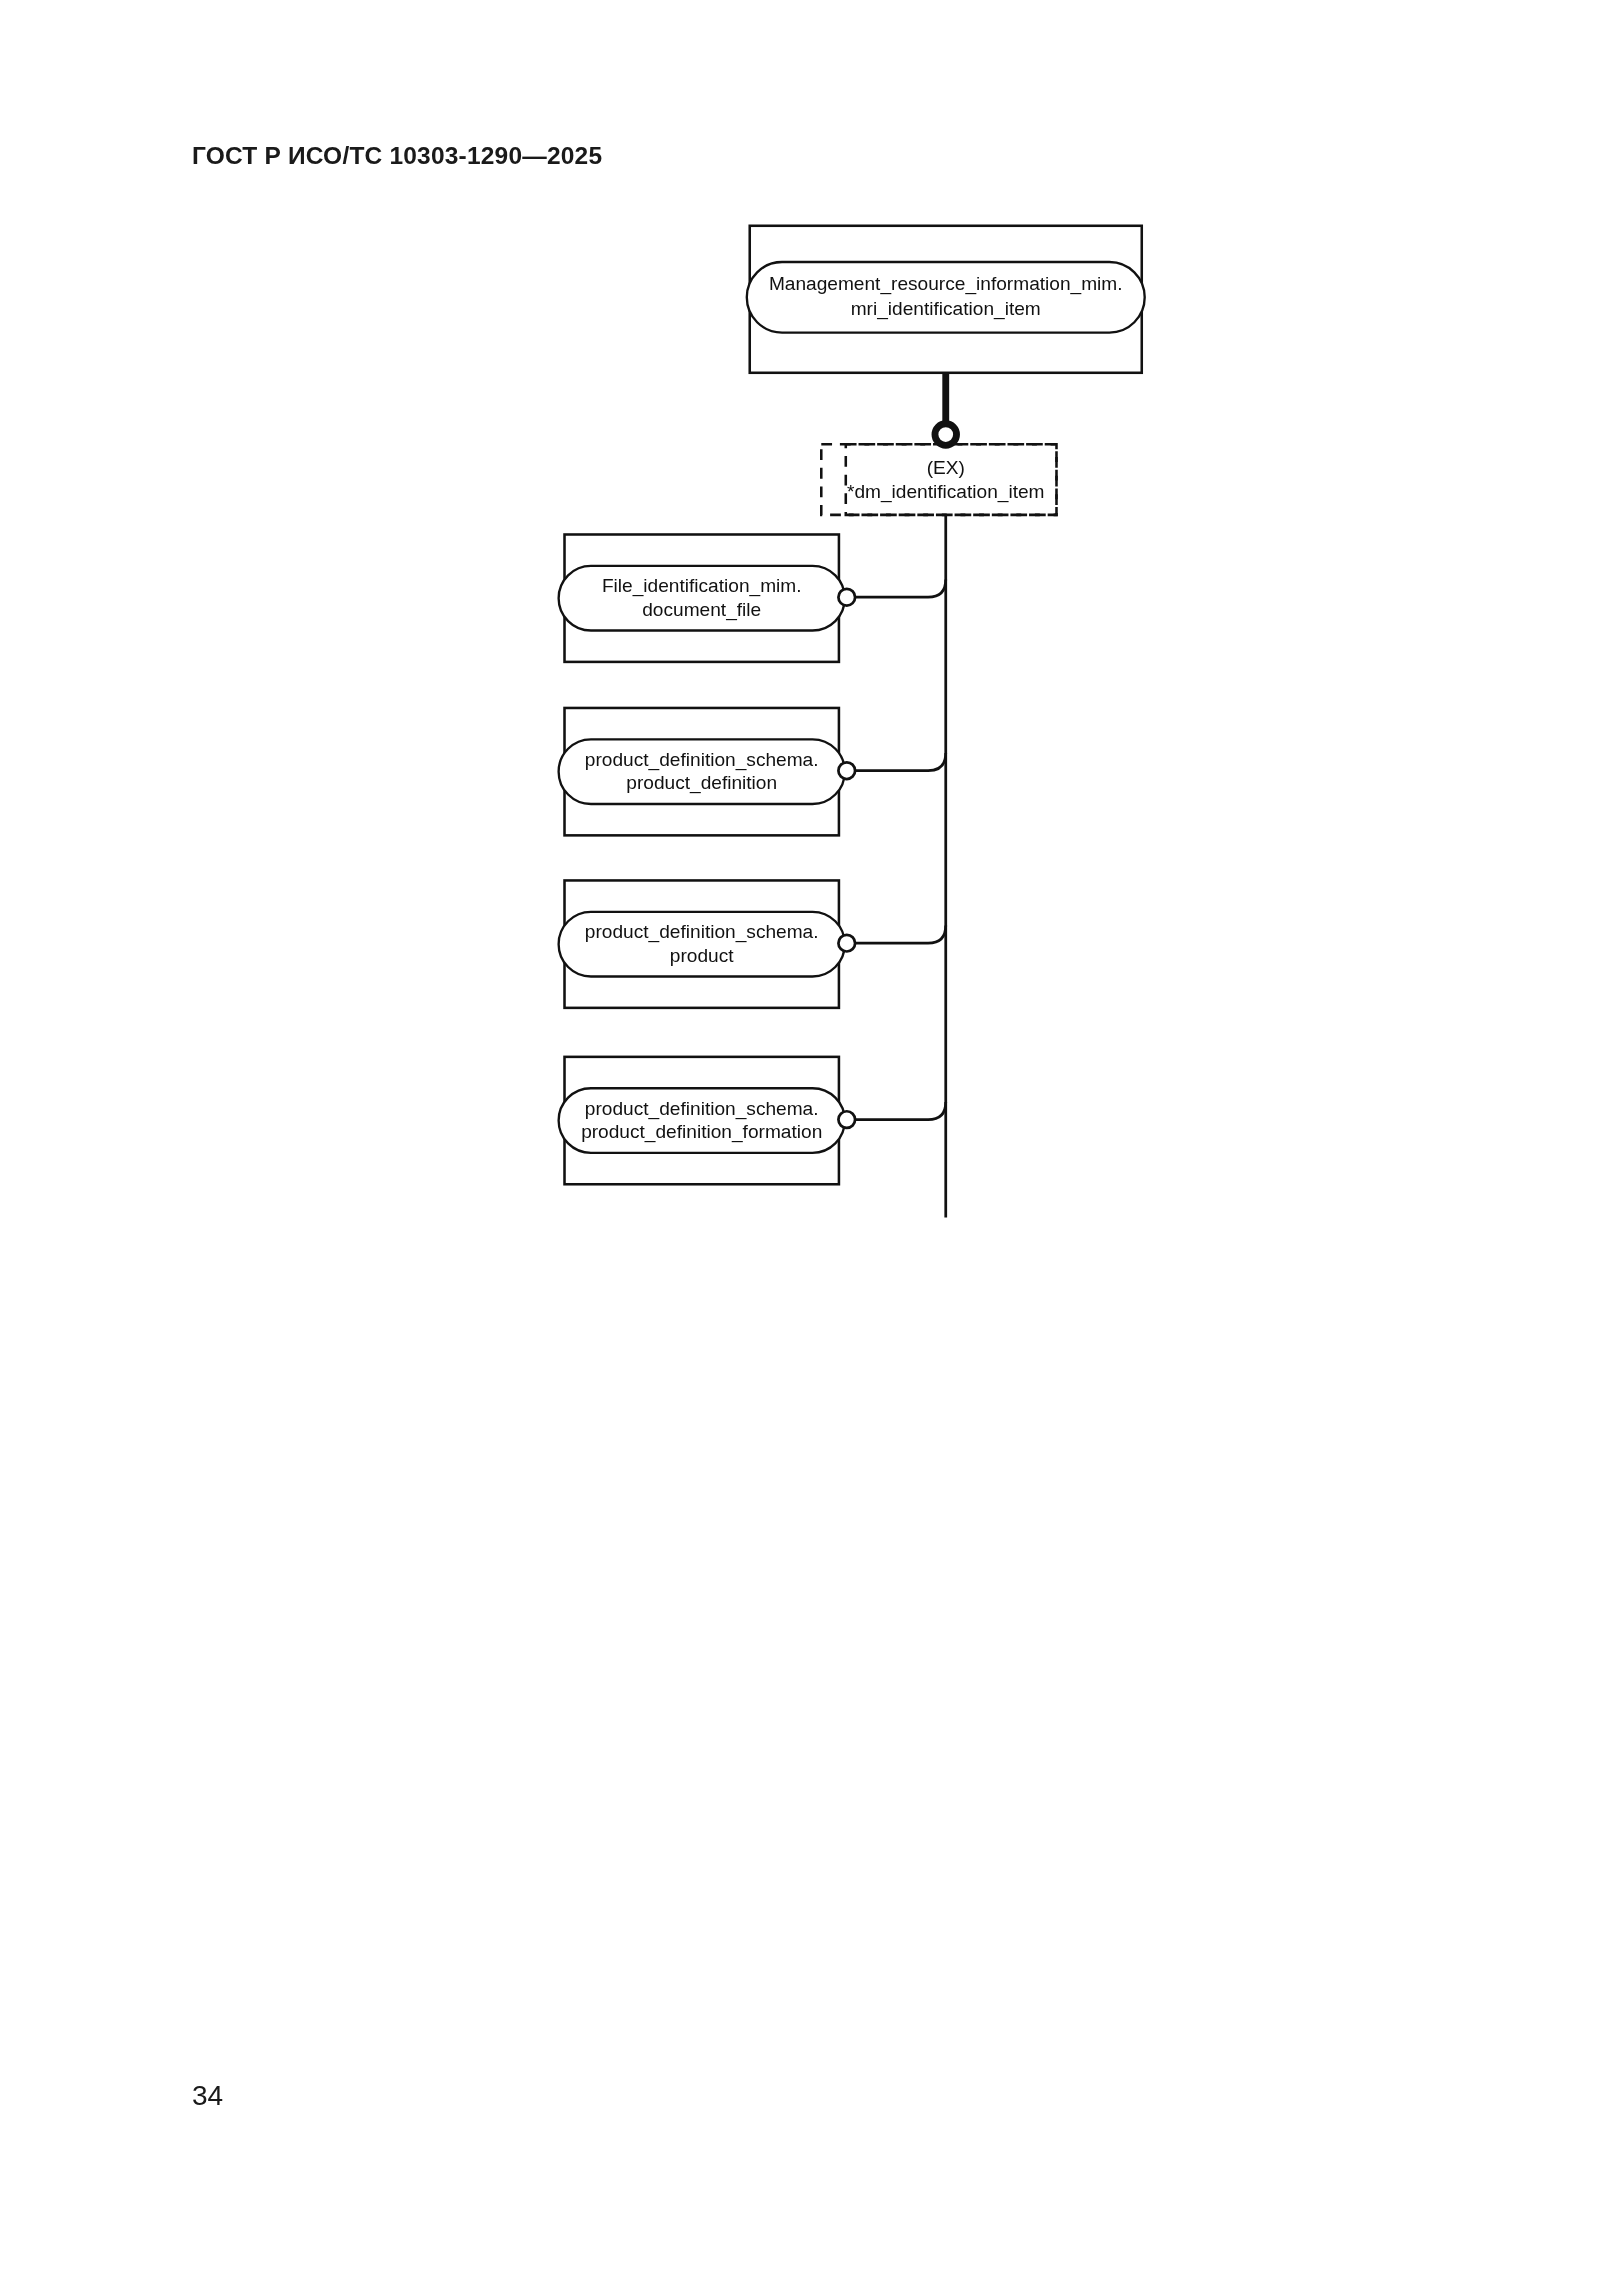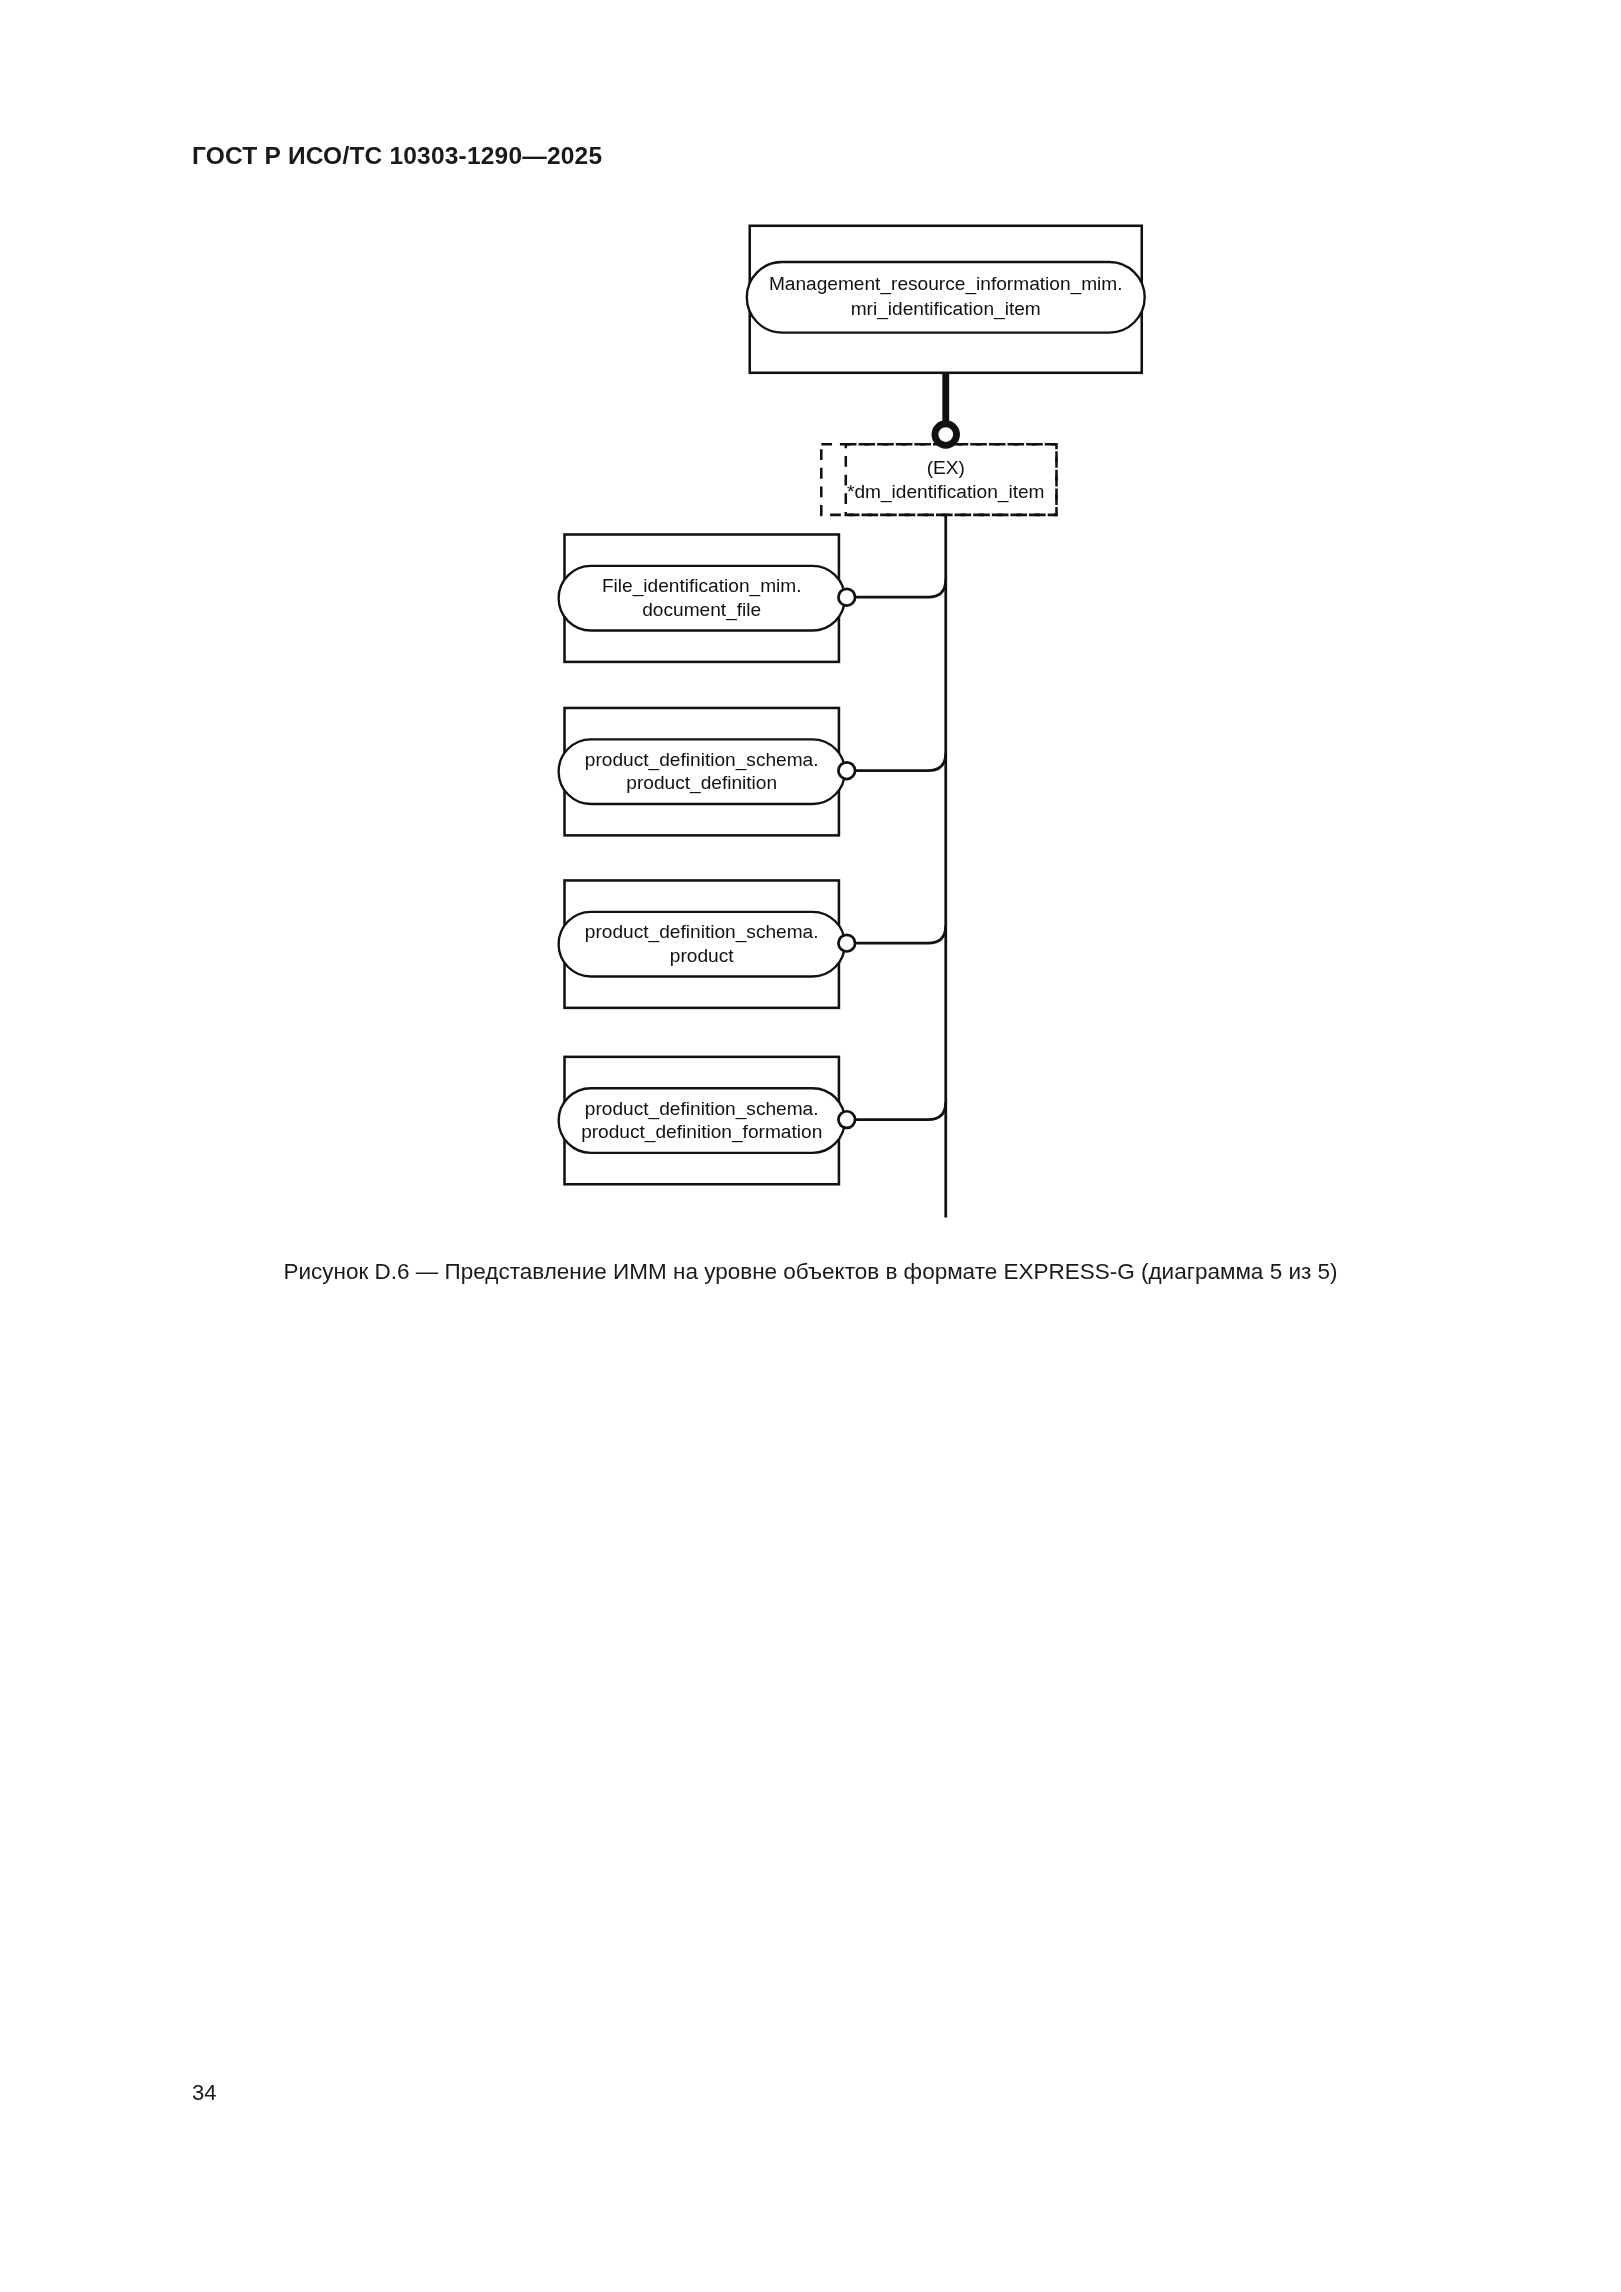--- a/index.html
+++ b/index.html
@@ -44,21 +44,21 @@
     top: 1259px;
     width: 1621px;
     text-align: center;
     font-size: 22.5px;
     white-space: nowrap;
   }
   .page-number {
     position: absolute;
     left: 192px;
     top: 2080px;
-    font-size: 22px;
+    font-size: 28px;
   }
   text {
     font-family: "Liberation Sans", sans-serif;
     fill: #111111;
   }
   .node-label {
     font-size: 19.5px;
   }
   .ex-label {
     font-size: 19.5px;
@@ -134,18 +134,17 @@
         <rect x="576" y="863" width="280" height="130" fill="none" stroke="#111111" stroke-width="2.6"></rect>
         <rect x="570" y="895" width="292" height="66" rx="33" ry="33" fill="#ffffff" stroke="#111111" stroke-width="2.4"></rect>
         <text class="node-label" x="716" y="922" text-anchor="middle">product_definition_schema.</text>
         <text class="node-label" x="716" y="946" text-anchor="middle">product_definition_formation</text>
         <circle cx="864" cy="927" r="8.5" fill="#ffffff" stroke="#111111" stroke-width="2.8"></circle>
       </g>
 
     </svg>
   </div>
 
-  <div class="figure-caption">Рисунок D.6 — Представление ИММ на уровне объектов в формате EXPRESS-G (диаграмма 5 из 5)</div>
 
   <div class="page-number">34</div>
 
 </div>
 
 
 </body></html>

